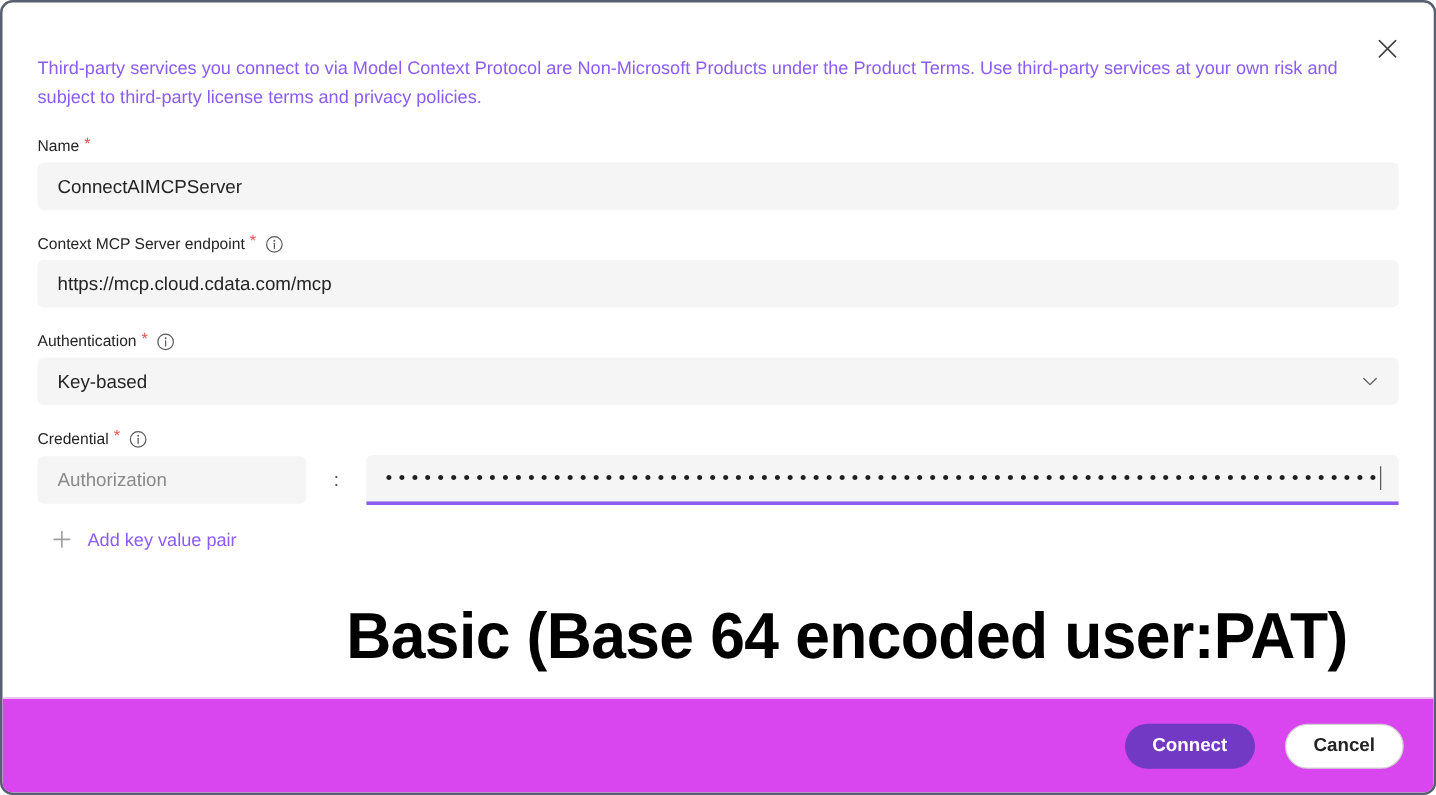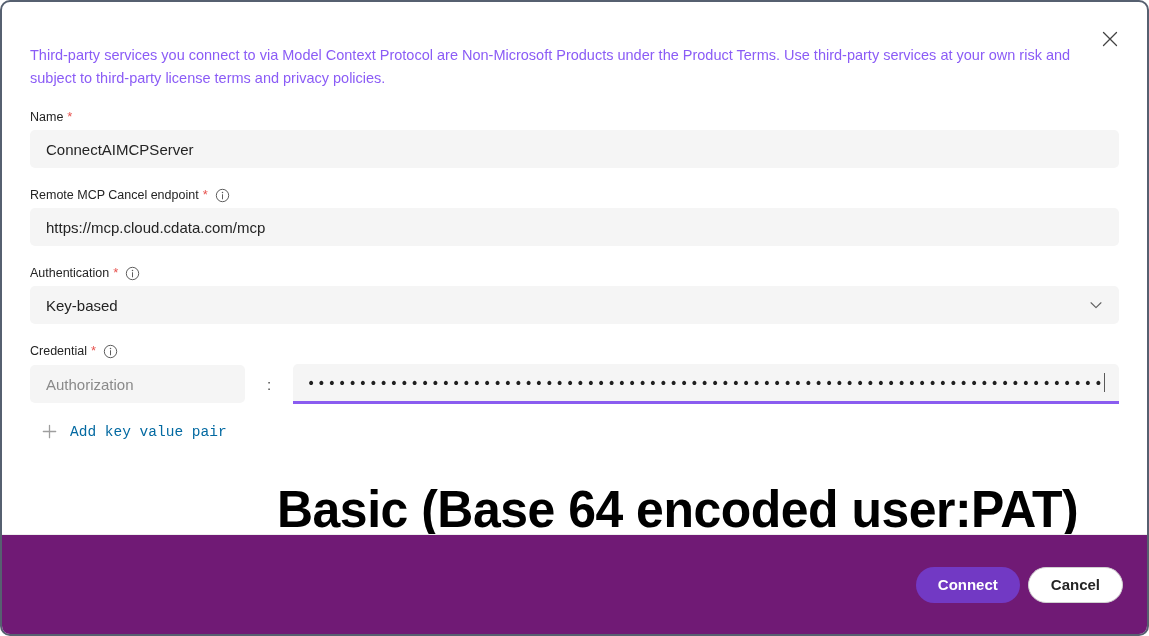--- a/index.html
+++ b/index.html
@@ -63,21 +63,20 @@
     font-size: 14.5px;
     line-height: 23px;
     color: #8b5cf6;
     max-width: 1085px;
   }
 
   .field-block { margin-top: 19px; }
 
   .field-label {
     display: flex;
-    align-items: center;
     font-size: 12.5px;
     color: #242424;
     line-height: 16px;
     margin-bottom: 5px;
   }
   .req-star {
     color: #e7534f;
     margin-left: 4px;
     font-size: 13px;
     line-height: 12px;
@@ -174,30 +173,30 @@
     width: 1.5px;
     height: 19px;
     background: #5a5a5a;
     margin-left: 1px;
     flex: 0 0 auto;
   }
 
   .add-kvp {
     margin-top: 8px;
     display: inline-flex;
-    align-items: center;
+    align-items: flex-end;
     gap: 11px;
     padding: 10px 14px 10px 10px;
     font-size: 14.5px;
-    color: #0369a1;
+    color: #8b5cf6;
     cursor: pointer;
     border-radius: 4px;
     background: transparent;
     border: none;
-    font-family: Liberation Mono, monospace;
+    font-family: Liberation Sans, sans-serif;
   }
   .plus-icon { display: flex; }
 
   
   .annotation {
     position: absolute;
     left: 275px;
     top: 477px;
     font-family: "Liberation Sans Narrow", "Liberation Sans", sans-serif;
     font-size: 52px;
@@ -209,27 +208,27 @@
     transform: scaleX(0.96);
     transform-origin: left center;
   }
 
   
   .dlg-footer {
     position: absolute;
     left: 0;
     right: 0;
     bottom: 0;
-    height: 100px;
+    height: 76px;
     border-top: 1px solid #eeeeee;
-    background: #701a75;
+    background: #d946ef;
     display: flex;
     align-items: center;
     justify-content: flex-end;
-    gap: 8px;
+    gap: 24px;
     padding: 0 24px 0 0;
   }
   .btn {
     height: 36px;
     border-radius: 18px;
     font-size: 15px;
     font-weight: 600;
     padding: 0 22px;
     cursor: pointer;
     font-family: "Liberation Sans", sans-serif;
@@ -271,21 +270,21 @@
     <div class="field-block">
       <div class="field-label">
         <span>Name</span>
         <span class="req-star">*</span>
       </div>
       <div class="text-input">ConnectAIMCPServer</div>
     </div>
 
     <div class="field-block">
       <div class="field-label">
-        <span>Remote MCP Cancel endpoint</span>
+        <span>Context MCP Server endpoint</span>
         <span class="req-star">*</span>
         <span class="info-icon">
           <svg width="15" height="15" viewBox="0 0 16 16" fill="none" aria-hidden="true">
             <circle cx="8" cy="8" r="6.6" stroke="#5a5a5a" stroke-width="1.05"></circle>
             <circle cx="8" cy="4.9" r="0.78" fill="#5a5a5a"></circle>
             <path d="M8 7.1 V11.6" stroke="#5a5a5a" stroke-width="1.05" stroke-linecap="round"></path>
           </svg>
         </span>
       </div>
       <div class="text-input">https://mcp.cloud.cdata.com/mcp</div>

